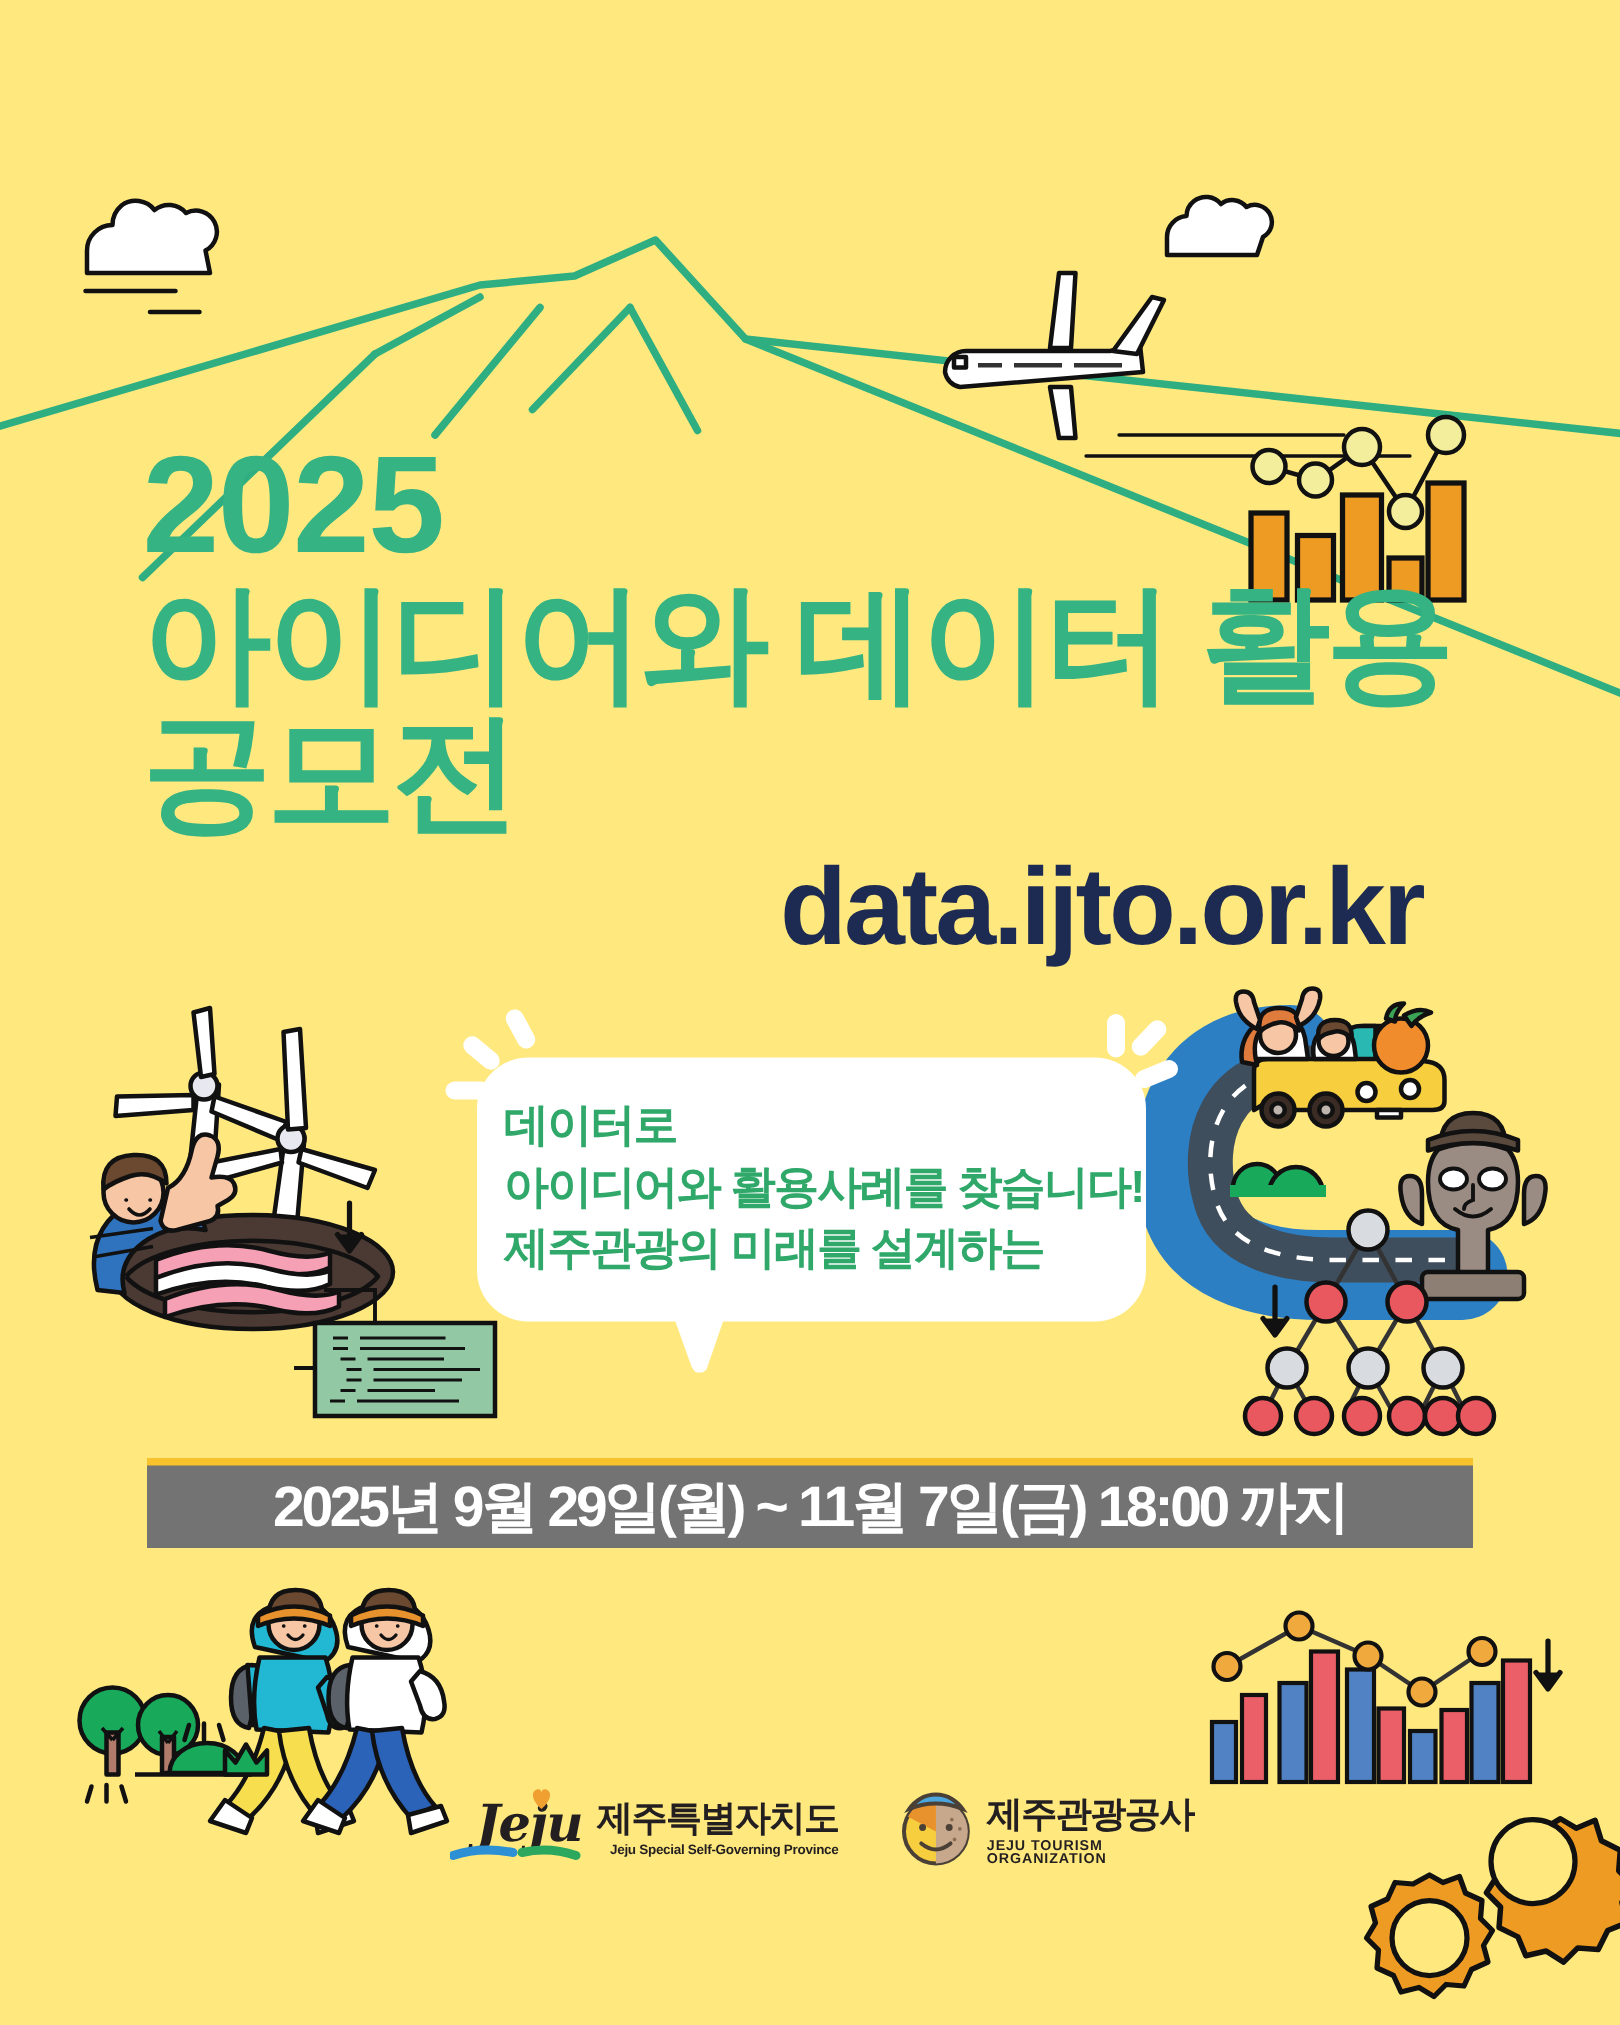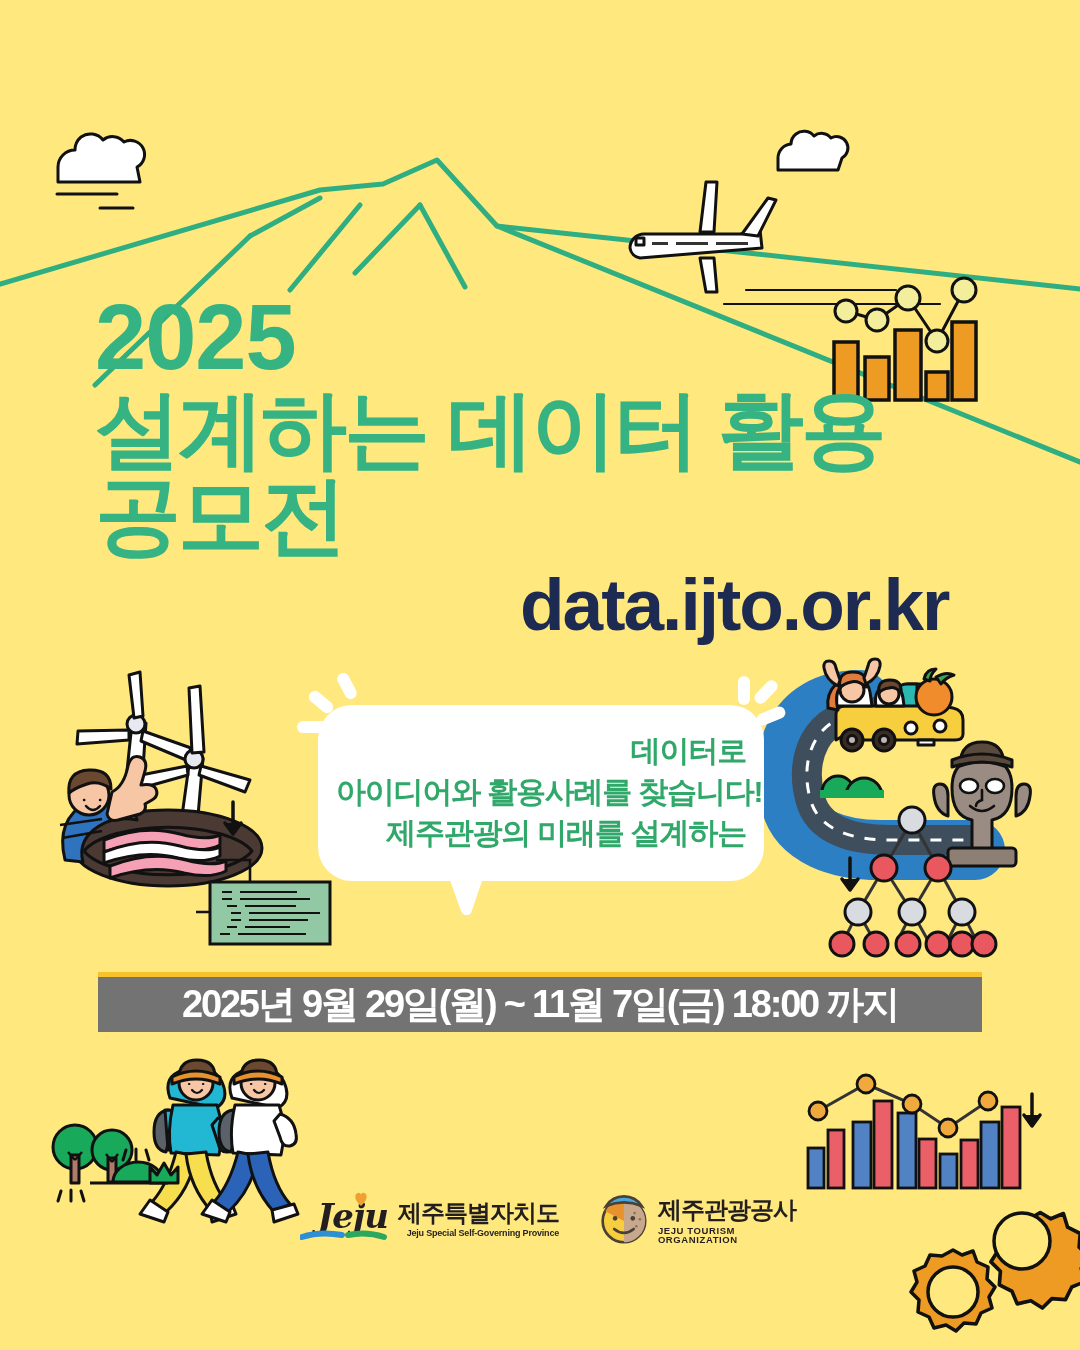--- a/index.html
+++ b/index.html
@@ -26,21 +26,21 @@
   #site-url{
     position:absolute;left:520px;top:563px;
     font-size:73px;font-weight:bold;color:#1D2A52;letter-spacing:-2px;
   }
 
   
   #bubble{
     position:absolute;left:318px;top:705px;width:446px;
     background:#FFFFFF;border-radius:34px;
     padding:26px 18px 28px 18px;box-sizing:border-box;
-    text-align:right;
+    text-align:left;
   }
   #bubble .line{
     color:#2FA86A;font-weight:bold;font-size:30px;line-height:1.36;
     letter-spacing:-1.2px;white-space:nowrap;
   }
   #bubble-tail{
     position:absolute;left:437px;top:855px;width:58px;height:60px;
   }
 
   
@@ -379,21 +379,21 @@
     <g stroke="#111" stroke-width="3.5" stroke-linejoin="round">
       <path d="M1026,1190 l10,6 l12,-5 l4,13 l12,6 l-1,13 l9,9 l-7,11 l3,13 l-12,5 l-6,12 l-13,-1 l-9,9 l-11,-7 l-13,3 l-5,-12 l-12,-6 l1,-13 l-9,-9 l7,-11 l-3,-13 l12,-5 l6,-12 l13,1 Z" fill="#EE9B23" transform="translate(5,5) scale(1.05) translate(-40,-40)"></path>
       <circle cx="1022" cy="1241" r="28" fill="#FFE97F"></circle>
       <path d="M953,1250 l9,5 l11,-4 l4,11 l11,5 l-1,12 l8,8 l-6,10 l3,11 l-11,5 l-5,11 l-12,-1 l-8,8 l-10,-6 l-12,3 l-5,-11 l-11,-5 l1,-12 l-8,-8 l6,-10 l-3,-11 l11,-5 l5,-11 l12,1 Z" fill="#EE9B23"></path>
       <circle cx="953" cy="1292" r="25" fill="#FFE97F"></circle>
     </g>
   </svg>
 
   <div id="title-block">
     <div id="year">2025</div>
-    <div id="main-title"><span>설계하는 데이터 활용</span><br><span>공모전</span></div>
+    <div id="main-title"><span>아이디어와 데이터 활용</span><br><span>공모전</span></div>
   </div>
 
   <div id="site-url">data.ijto.or.kr</div>
 
   <div id="bubble">
     <div class="line">데이터로</div>
     <div class="line">아이디어와 활용사례를 찾습니다!</div>
     <div class="line">제주관광의 미래를 설계하는</div>
   </div>
   <svg id="bubble-tail" viewBox="0 0 58 60">

